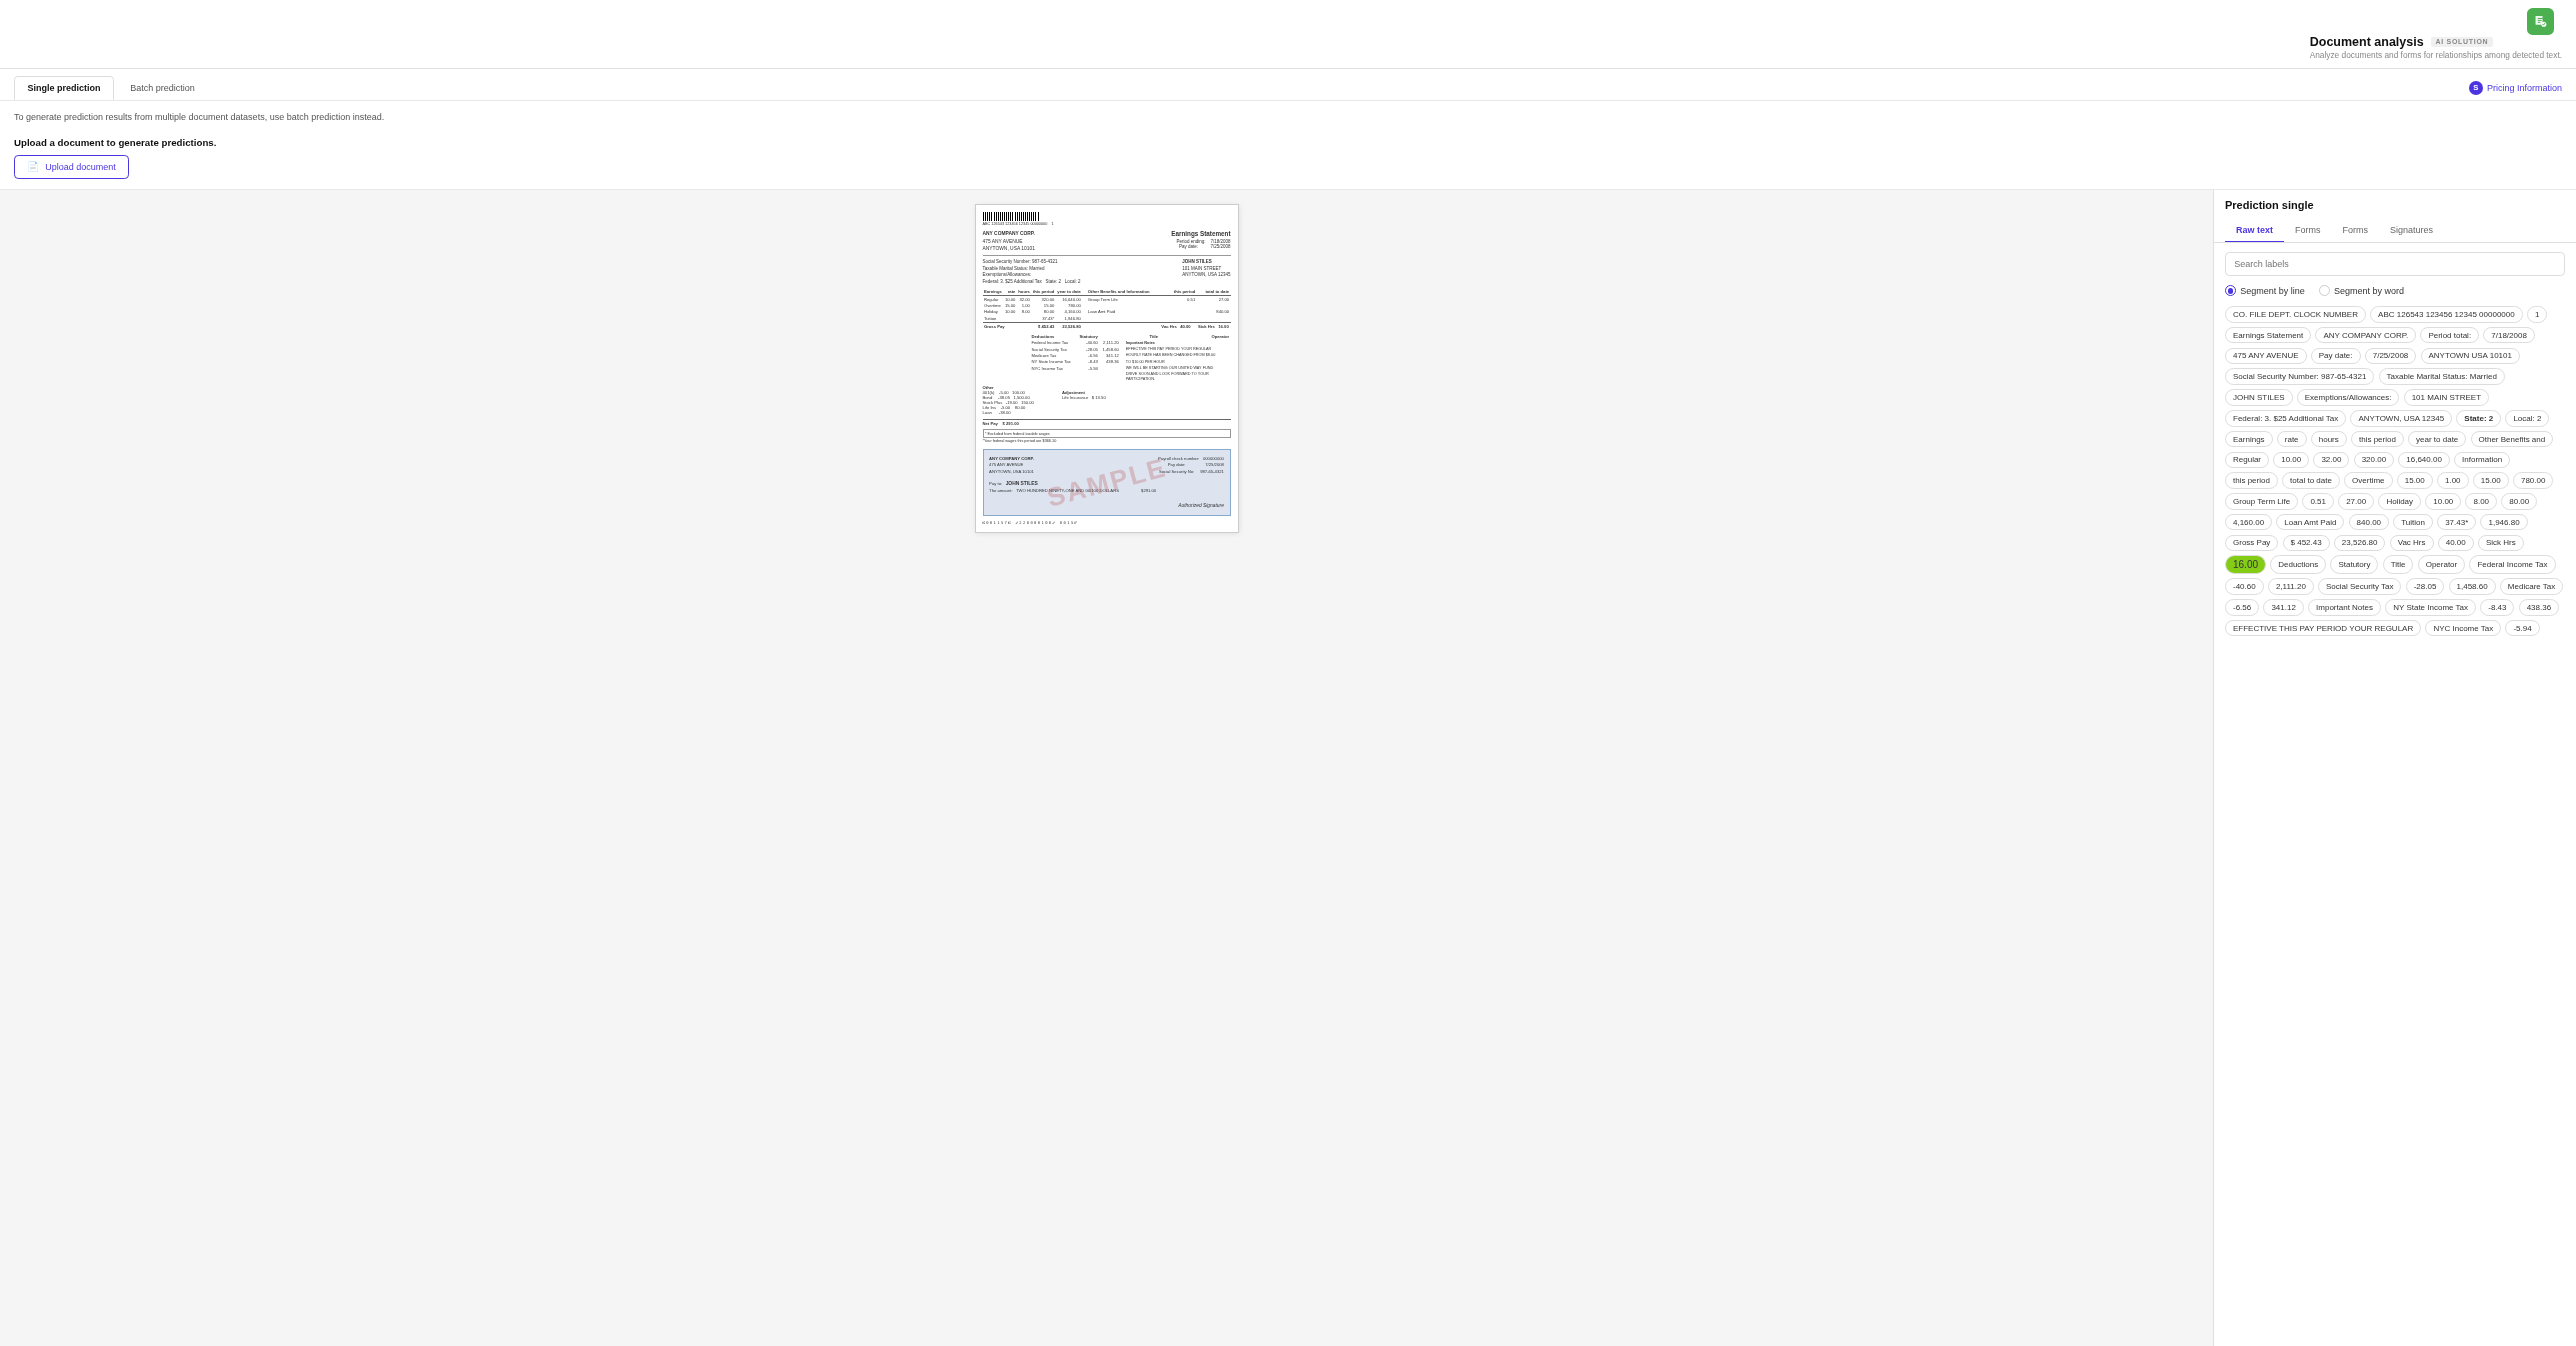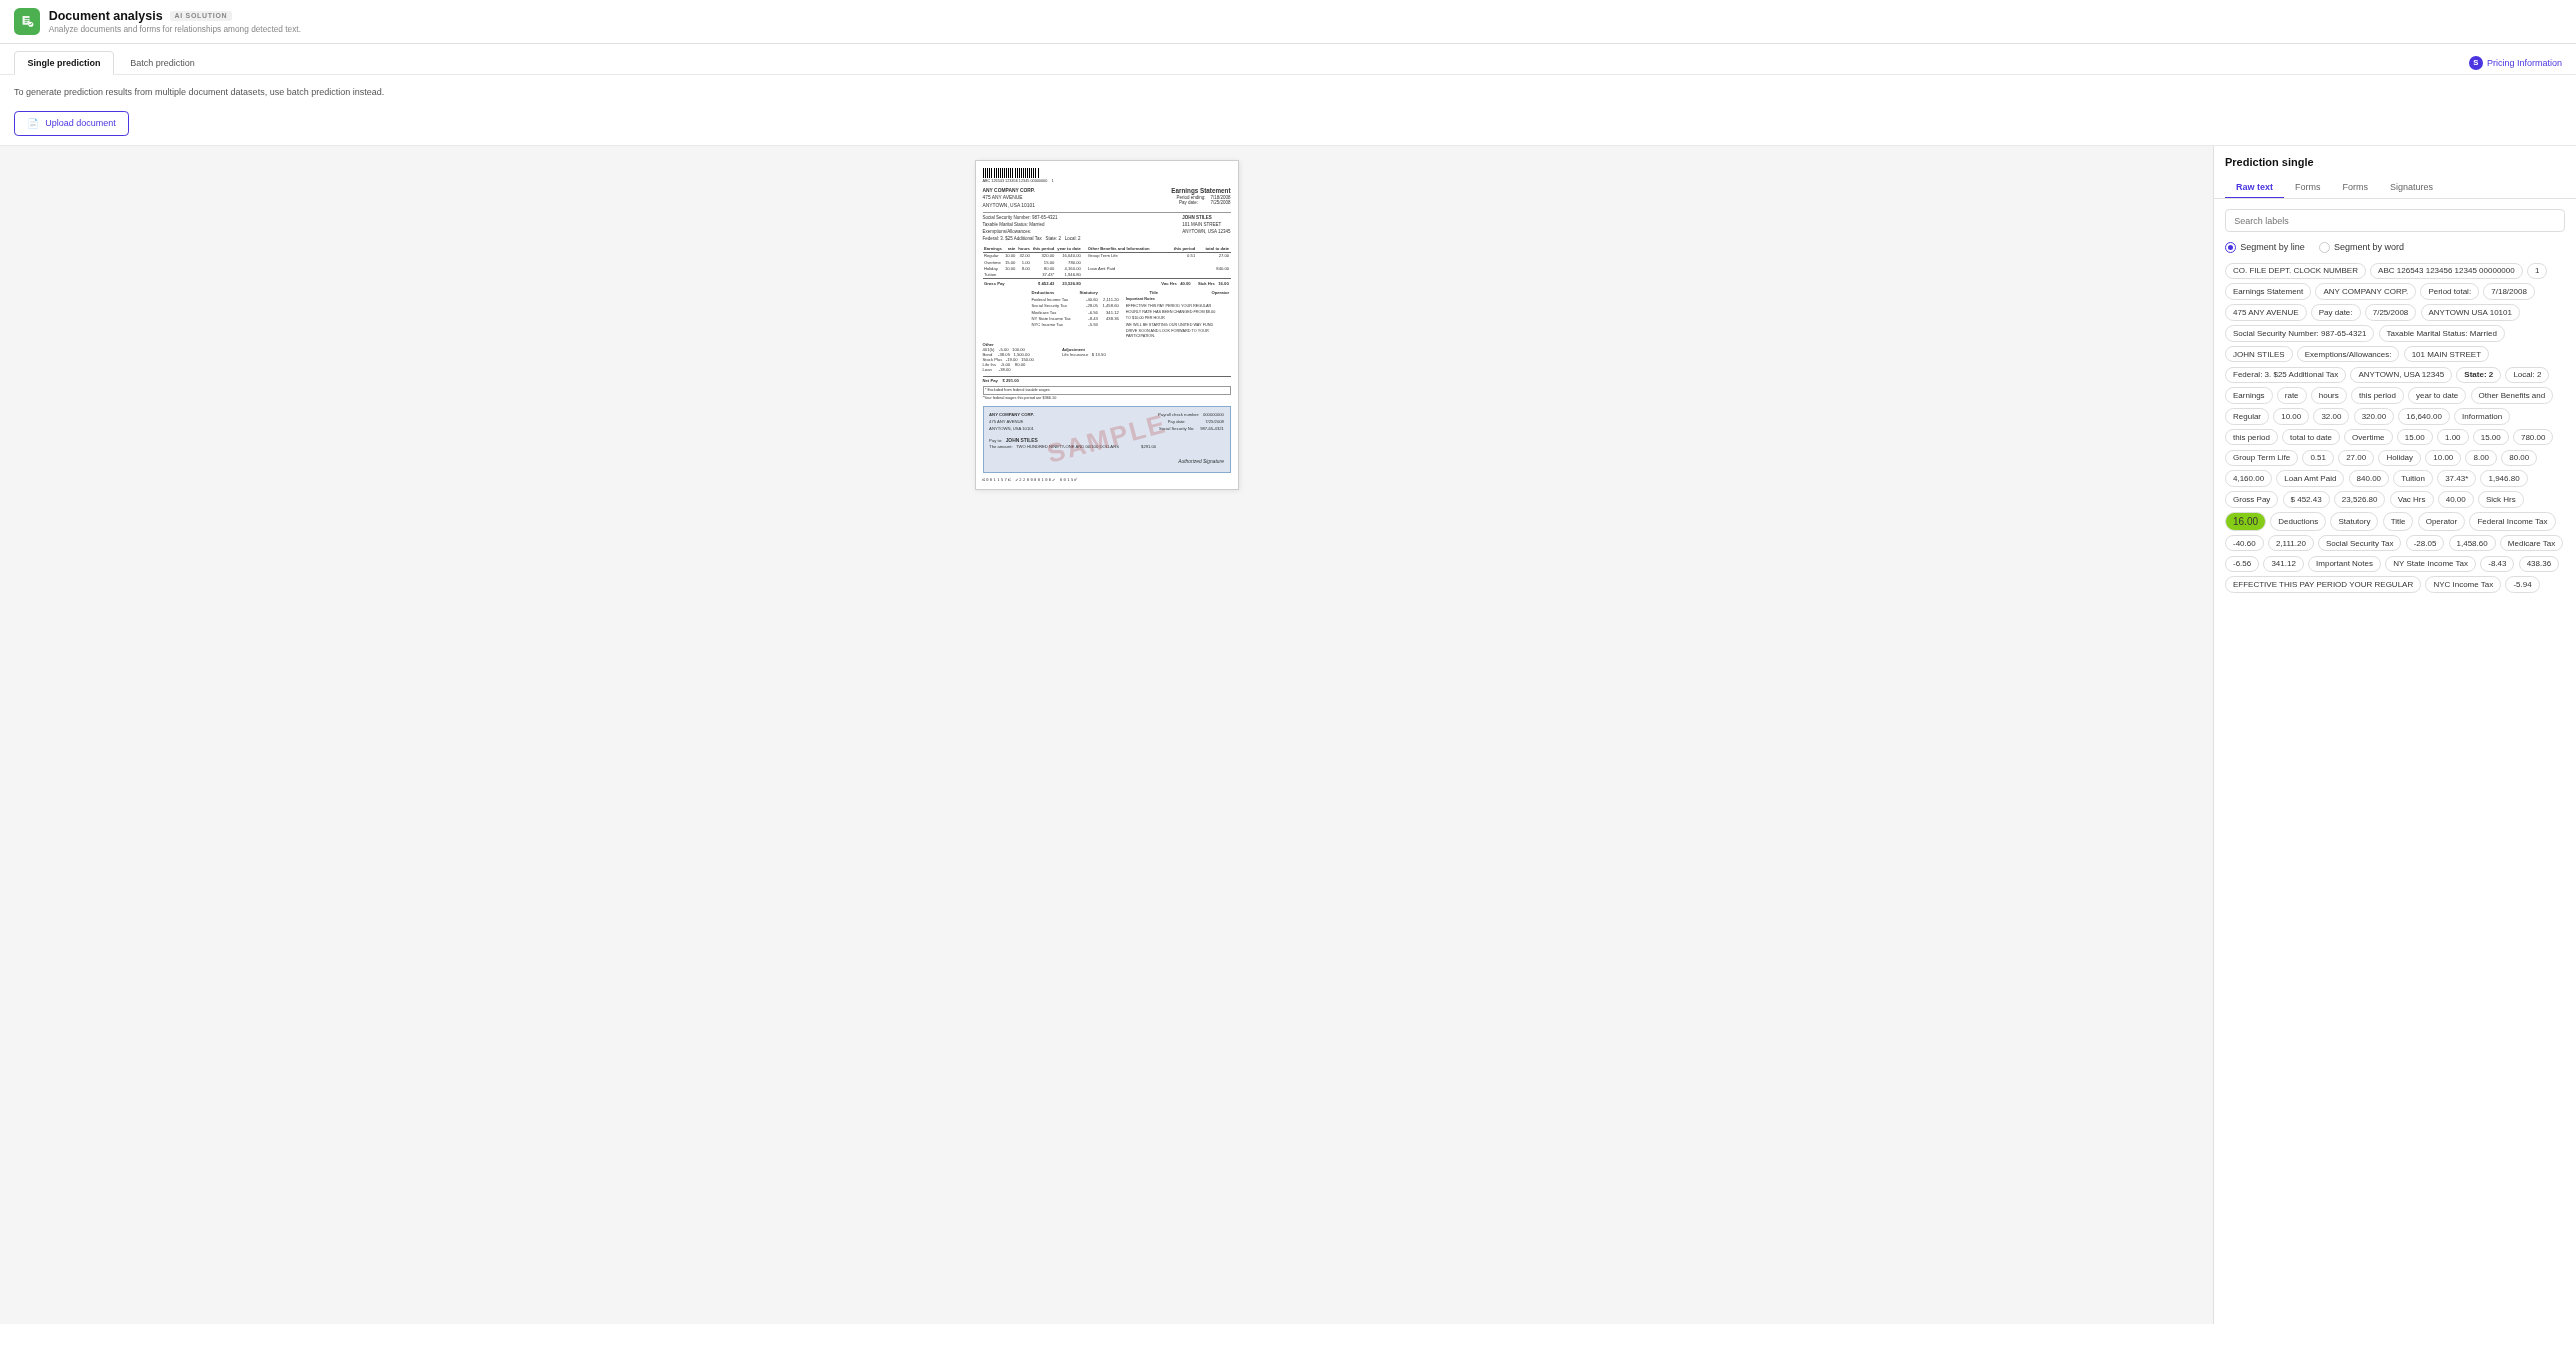--- a/index.html
+++ b/index.html
@@ -1,21 +1,21 @@
 <!DOCTYPE html>
 <html style="font-size:11px"><head>
   <meta charset="utf-8">
   <style>
     * { box-sizing: border-box; margin: 0; padding: 0; }
     body { font-family: -apple-system, BlinkMacSystemFont, 'Segoe UI', Arial, sans-serif; font-size: 9.7px; color: #333; background: #fff; }
   </style>
 </head>
 <body>
 
-<div style="display:flex; align-items:center; padding:8.3px 14px; border-bottom:0.7px solid #e0e0e0;">
+<div style="display:flex; align-items:flex-end; padding:8.3px 14px; border-bottom:0.7px solid #e0e0e0;flex-direction:column;">
   <div style="width:26.4px; height:26.4px; background:#4caf50; border-radius:5.6px; display:flex; align-items:center; justify-content:center; margin-right:8.3px;">
     <svg width="15.3" height="15.3" viewBox="0 0 24 24" fill="none" xmlns="http://www.w3.org/2000/svg">
       <rect x="4" y="3" width="11" height="14" rx="1" fill="#fff" opacity="0.9"></rect>
       <path d="M8 7h7M8 10h5M8 13h3" stroke="#4caf50" stroke-width="1.5" stroke-linecap="round"></path>
       <circle cx="17" cy="16" r="4" fill="#fff"></circle>
       <path d="M15 16l1.5 1.5L19 14" stroke="#4caf50" stroke-width="1.5" stroke-linecap="round" stroke-linejoin="round"></path>
     </svg>
   </div>
   <div>
     <div style="display:flex; align-items:center; gap:7px;">
@@ -35,20 +35,21 @@
     <div style="width:14px; height:14px; background:#4a35e0; border-radius:50%; display:flex; align-items:center; justify-content:center; color:#fff; font-size:7.7px; font-weight:700;">S</div>
     <span>Pricing Information</span>
   </div>
 </div>
 
 <div style="padding:9.7px 14px 4.2px; font-size:9px; color:#555; line-height:1.7;">
   <div>To generate prediction results from multiple document datasets, use batch prediction instead.</div>
 </div>
 
 <div style="padding:7px 14px 9.7px;">
+  <div style="font-weight:700; font-size:9.7px; color:#111; margin-bottom:7px;">Upload a document to generate predictions.</div>
   <button style="display:inline-flex; align-items:center; gap:5.6px; padding:5.6px 12.5px; border:0.7px solid #4a35e0; border-radius:4.2px; color:#4a35e0; font-size:9px; cursor:pointer; background:#fff;">
     <span style="font-size:9.7px;">📄</span>
     <span>Upload document</span>
   </button>
 </div>
 
 <div style="display:flex; border-top:0.7px solid #e8e8e8; height:calc(100vh - 167px); min-height:348px;">
 
   <div style="flex:1; border-right:0.7px solid #e0e0e0; display:flex; flex-direction:column; overflow:hidden;">
     <div style="flex:1; overflow-y:auto; background:#f5f5f5; display:flex; justify-content:center; align-items:flex-start; padding:14px;">

